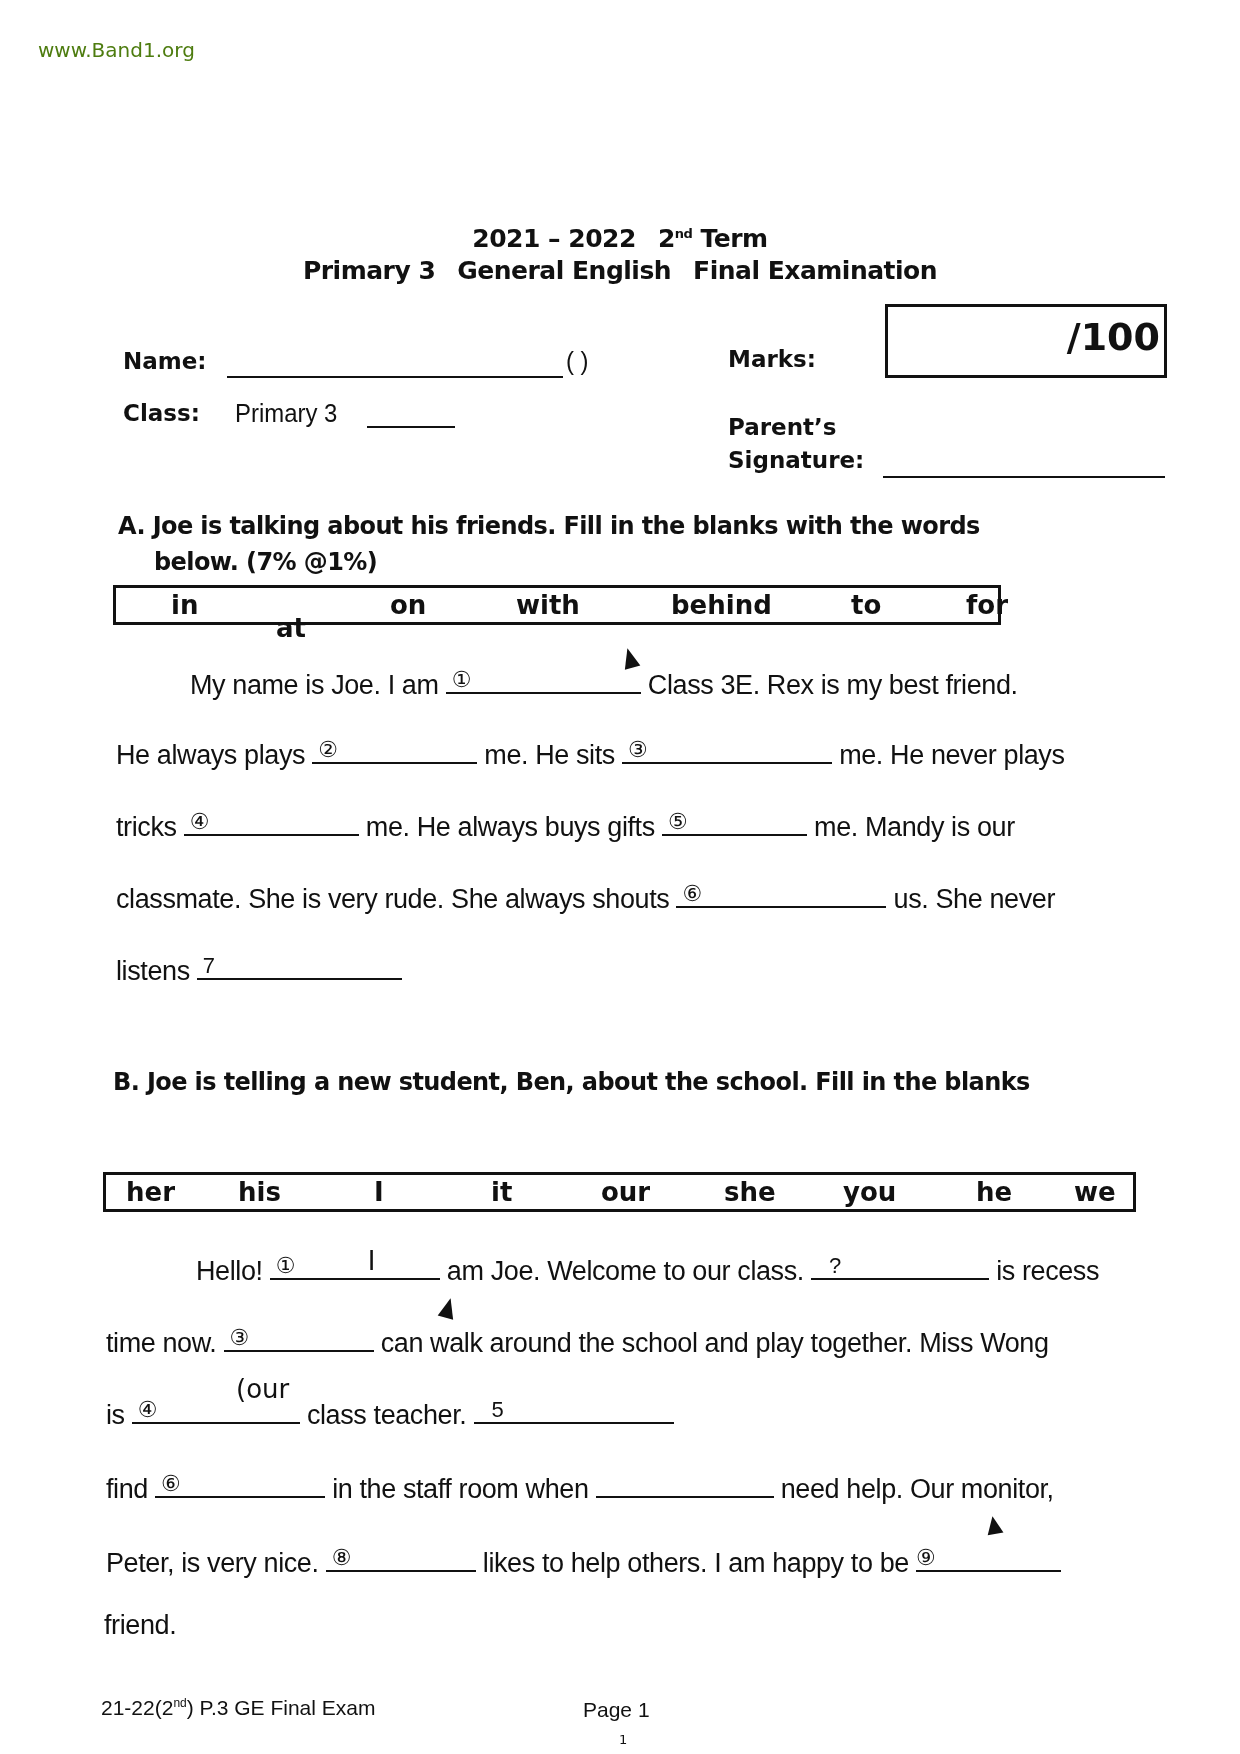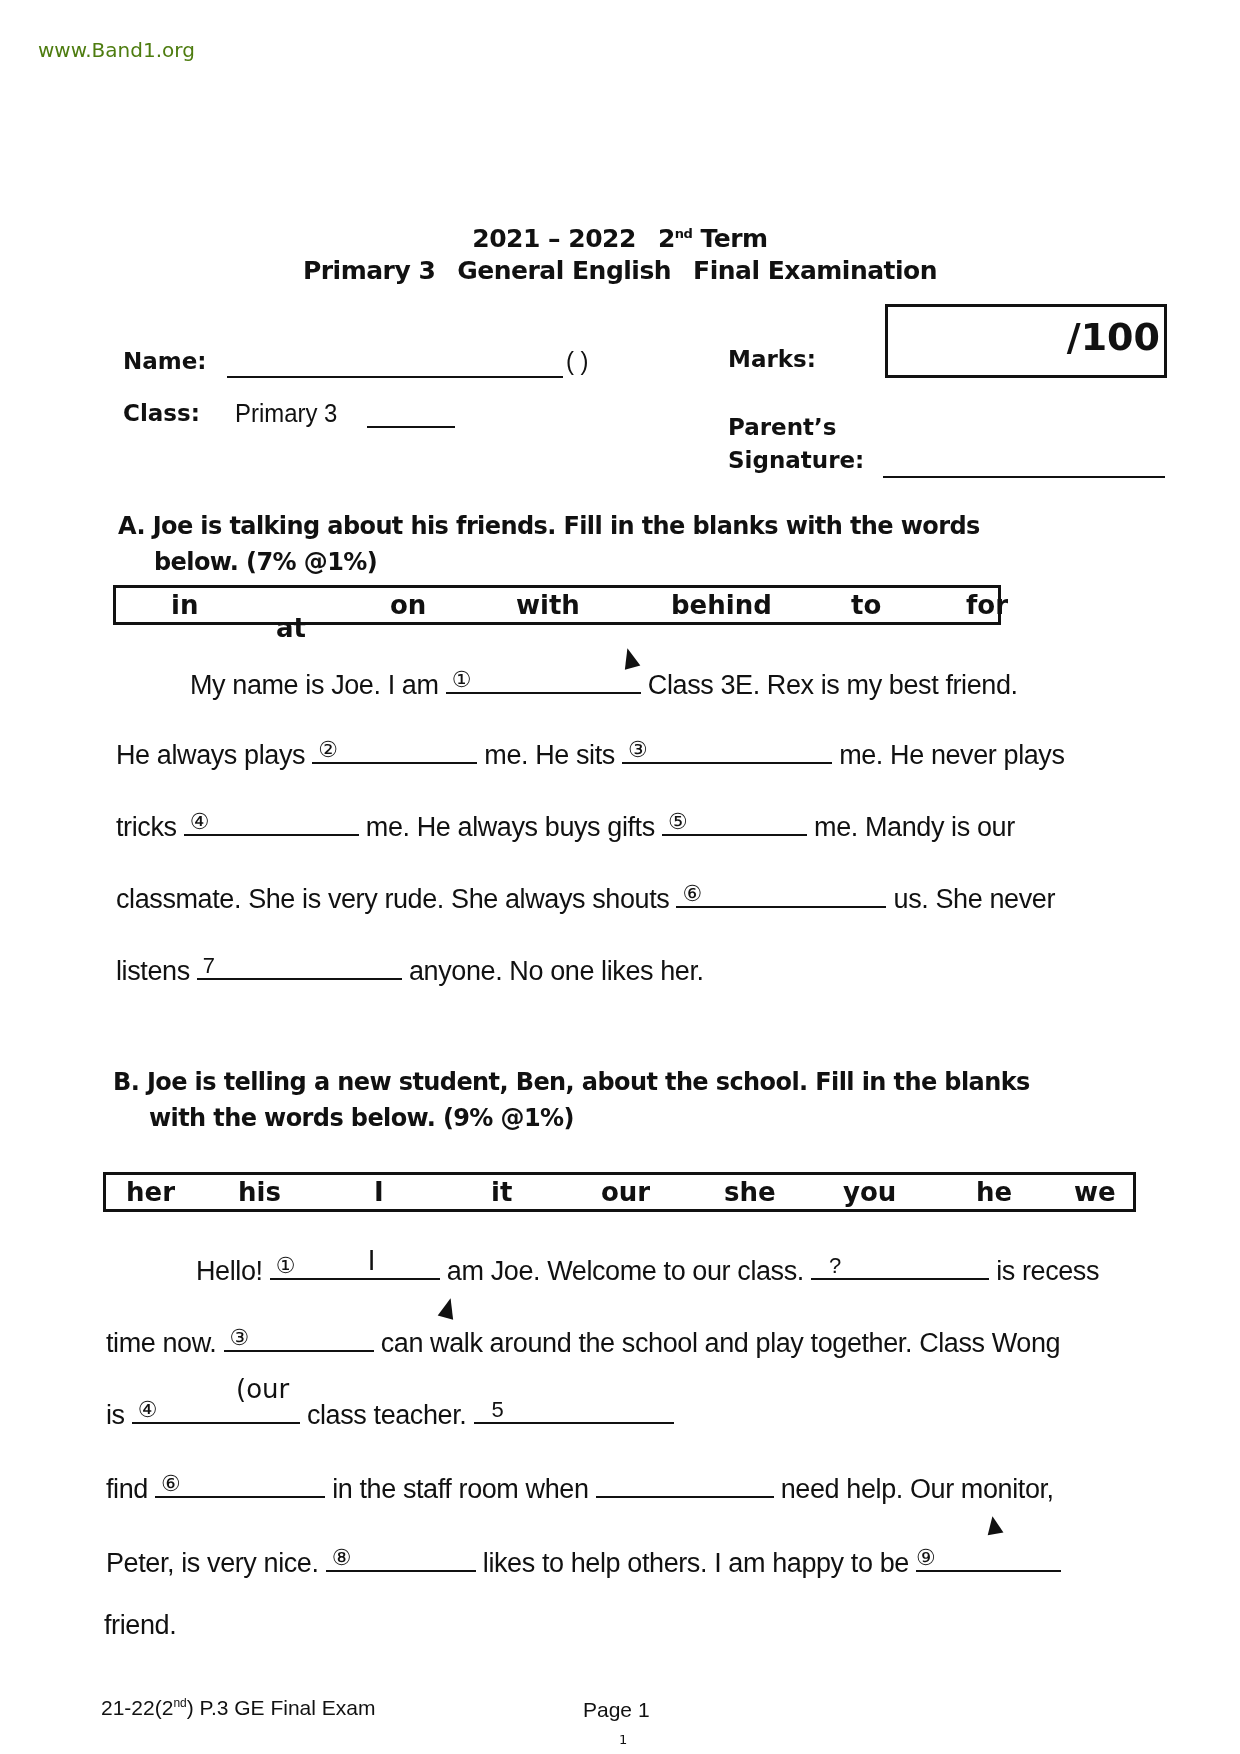--- a/index.html
+++ b/index.html
@@ -96,26 +96,24 @@
 
 <div class="abs para" style="left:116px; top:882px;">
   <span>classmate. She is very rude. She always shouts</span>
   <span class="blank" style="width:210px;"><span class="num">⑥</span></span>
   <span>us. She never</span>
 </div>
 
 <div class="abs para" style="left:116px; top:954px;">
   <span>listens</span>
   <span class="blank" style="width:205px;"><span class="num">7</span></span>
-  <span>anyone. No one likes her.</span>
 </div>
 
 <div class="abs qhead" style="left:113px; top:1064px; width:1080px;">
   <span>B. Joe is telling a new student, Ben, about the school. Fill in the blanks</span>
-  <span class="indent">with the words below. (9% @1%)</span>
 </div>
 
 <div class="abs wordbox" style="left:103px; top:1172px; width:1033px; height:40px;">
   <span style="left:20px;">her</span>
   <span style="left:132px;">his</span>
   <span style="left:268px;">I</span>
   <span style="left:385px;">it</span>
   <span style="left:495px;">our</span>
   <span style="left:618px;">she</span>
   <span style="left:737px;">you</span>
@@ -129,21 +127,21 @@
   <span>am Joe. Welcome to our class.</span>
   <span class="blank" style="width:178px;"><span class="num" style="left:18px;">?</span></span>
   <span>is recess</span>
 </div>
 
 <div class="abs mark-arrow" style="left:440px; top:1298px; transform:rotate(15deg);"></div>
 
 <div class="abs para" style="left:106px; top:1326px;">
   <span>time now.</span>
   <span class="blank" style="width:150px;"><span class="num">③</span></span>
-  <span>can walk around the school and play together. Class Wong</span>
+  <span>can walk around the school and play together. Miss Wong</span>
 </div>
 
 <div class="abs hand" style="left:236px; top:1374px;">(our</div>
 
 <div class="abs para" style="left:106px; top:1398px;">
   <span>is</span>
   <span class="blank" style="width:168px;"><span class="num">④</span></span>
   <span>class teacher.</span>
   <span class="blank" style="width:200px;"><span class="num" style="left:18px;">5</span></span>
 </div>

